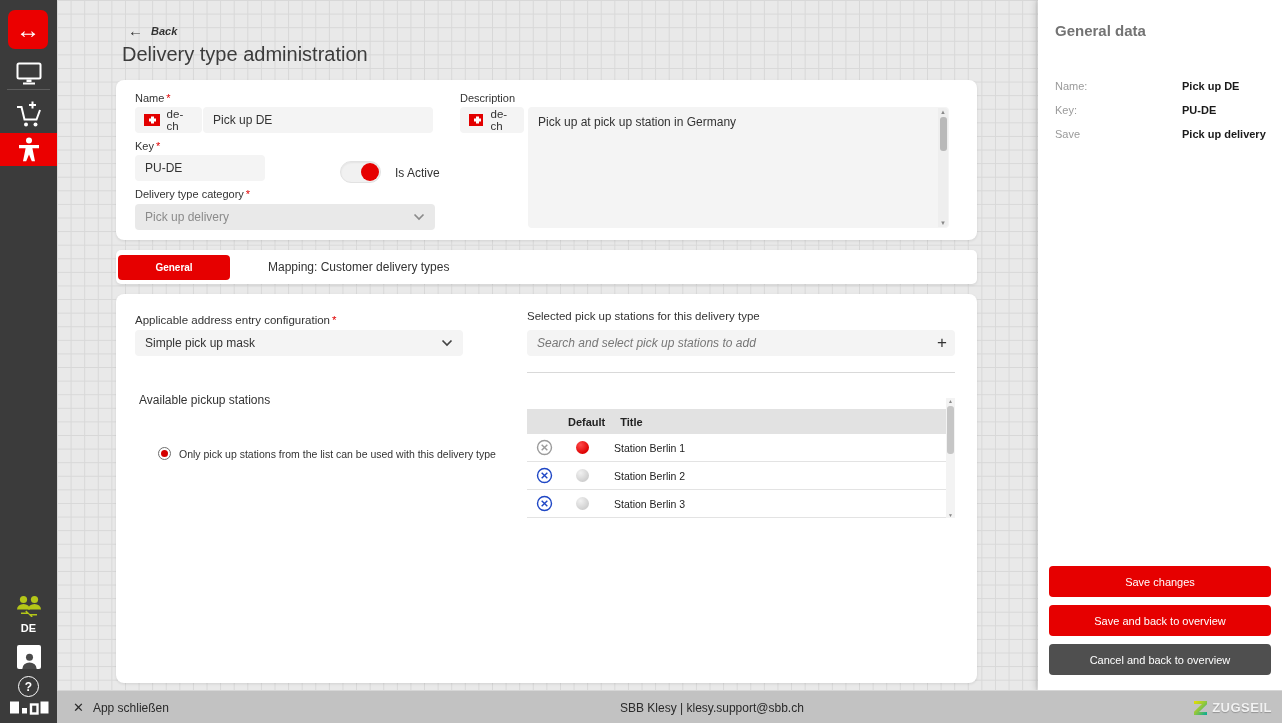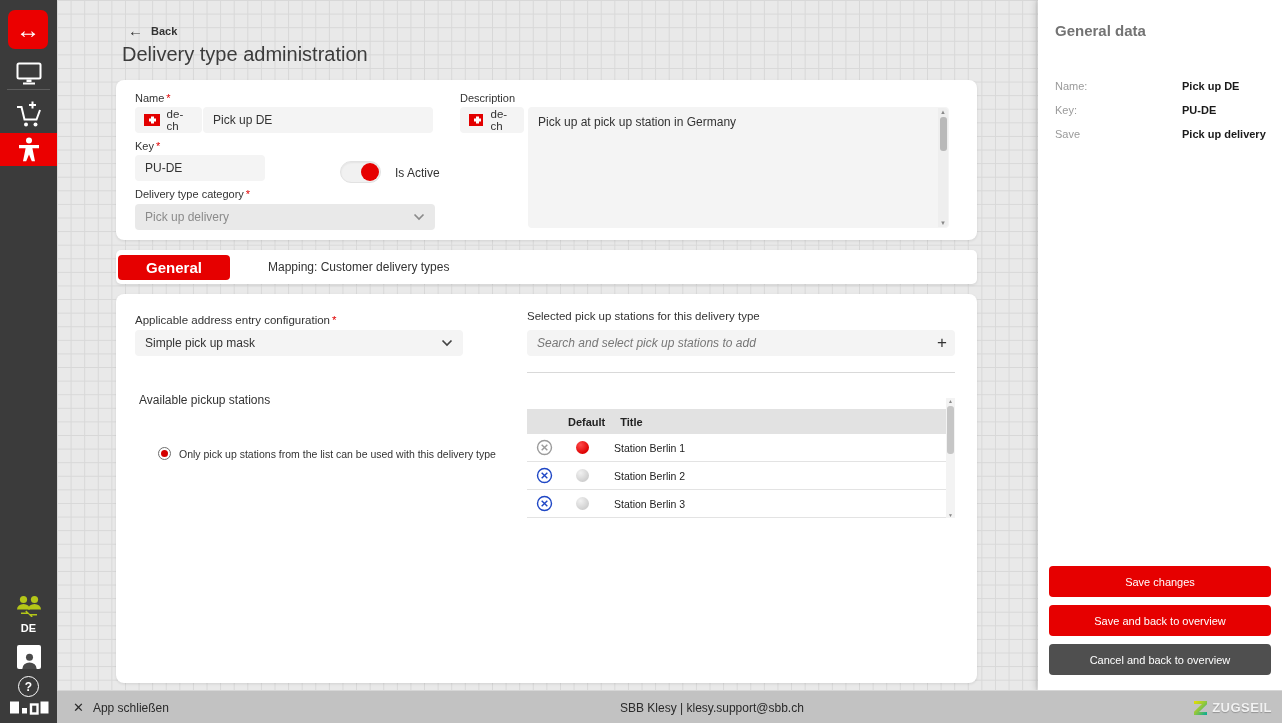--- a/index.html
+++ b/index.html
@@ -35,21 +35,21 @@
   .footerbar { position:absolute; left:57px; top:690px; width:1225px; height:33px; background:#c2c2c2; border-top:1px solid #d6d6d6; z-index:6; }
   .footer-close { position:absolute; left:16px; top:0; height:33px; display:flex; align-items:center; gap:9px;
     font-size:12px; color:#2a2a2a; cursor:pointer; }
   .footer-close .x { font-size:13px; }
   .footer-center { position:absolute; left:563px; top:0; height:33px; display:flex; align-items:center; font-size:12px; color:#2a2a2a; }
   .footer-brand { position:absolute; right:10px; top:0; height:33px; display:flex; align-items:center; gap:4px;
     color:#f2f2f2; font-size:13px; font-weight:bold; letter-spacing:0.5px; text-shadow:0 1px 1px rgba(0,0,0,0.25); }
   
   .back-link { position:absolute; left:128px; top:22px; display:flex; align-items:center; gap:8px; z-index:3; cursor:pointer; }
   .back-link .arrow { font-size:15px; color:#333; }
-  .back-link .txt { font-size:11px; font-weight:bold; color:#333; }
+  .back-link .txt { font-size:11px; font-weight:bold; color:#333;font-style:italic; }
   .page-title { position:absolute; left:122px; top:43px; font-size:20px; color:#3c3c3c; z-index:3; }
   
   .card { position:absolute; background:#fff; border-radius:8px; box-shadow:0 1px 3px rgba(0,0,0,0.10); z-index:2; }
   .card1 { left:116px; top:80px; width:861px; height:160px; }
   .tabbar { position:absolute; left:116px; top:250px; width:861px; height:34px; background:#fff; border-radius:5px;
     box-shadow:0 1px 3px rgba(0,0,0,0.10); z-index:2; }
   .card2 { left:116px; top:294px; width:861px; height:389px; }
   .flabel { position:absolute; font-size:11px; color:#333; }
   .flabel .star { color:#e00000; margin-left:2px; }
   .fieldbox { position:absolute; background:#f4f4f4; border-radius:4px; }
@@ -63,21 +63,21 @@
   .fake-scroll .up, .fake-scroll .dn { position:absolute; left:0; width:10px; text-align:center; font-size:6px; color:#888; }
   .fake-scroll .up { top:1px; } .fake-scroll .dn { bottom:1px; }
   .toggle { position:absolute; left:224px; top:81px; width:41px; height:22px; background:#f1f1f1; border:1px solid #e2e2e2;
     border-radius:11px; box-shadow:inset 0 1px 2px rgba(0,0,0,0.06); cursor:pointer; }
   .toggle .knob { position:absolute; left:20px; top:1px; width:18px; height:18px; background:#e60000; border-radius:50%; }
   .selectbox { position:absolute; background:#f4f4f4; border-radius:4px; display:flex; align-items:center;
     padding:0 10px; font-size:12px; color:#333; justify-content:space-between; cursor:pointer; }
   .selectbox.disabled { background:#e9e9e9; color:#8b8b8b; cursor:default; }
   
   .tab-general { position:absolute; left:2px; top:5px; width:112px; height:25px; background:#e60000; border-radius:4px;
-    color:#fff; font-size:15px; font-weight:bold; display:flex; align-items:center; justify-content:center; cursor:pointer; }
+    color:#fff; font-size:10px; font-weight:bold; display:flex; align-items:center; justify-content:center; cursor:pointer; }
   .tab-mapping { position:absolute; left:152px; top:0; height:34px; display:flex; align-items:center;
     font-size:12px; color:#333; cursor:pointer; }
   
   .radio-row { position:absolute; display:flex; align-items:center; gap:8px; cursor:pointer; }
   .radio { width:13px; height:13px; border:1.5px solid #8a8a8a; border-radius:50%; position:relative; flex:none; }
   .radio.sel { border-color:#6f6f6f; }
   .radio.sel::after { content:''; position:absolute; inset:2px; background:#d40000; border-radius:50%; }
   .radio-row .rlabel { font-size:10.5px; color:#333; }
   .searchbox { left:411px; top:36px; width:428px; height:26px; display:flex; align-items:center; }
   .searchbox input { border:none; outline:none; background:transparent; flex:1; height:100%; padding:0 10px;

